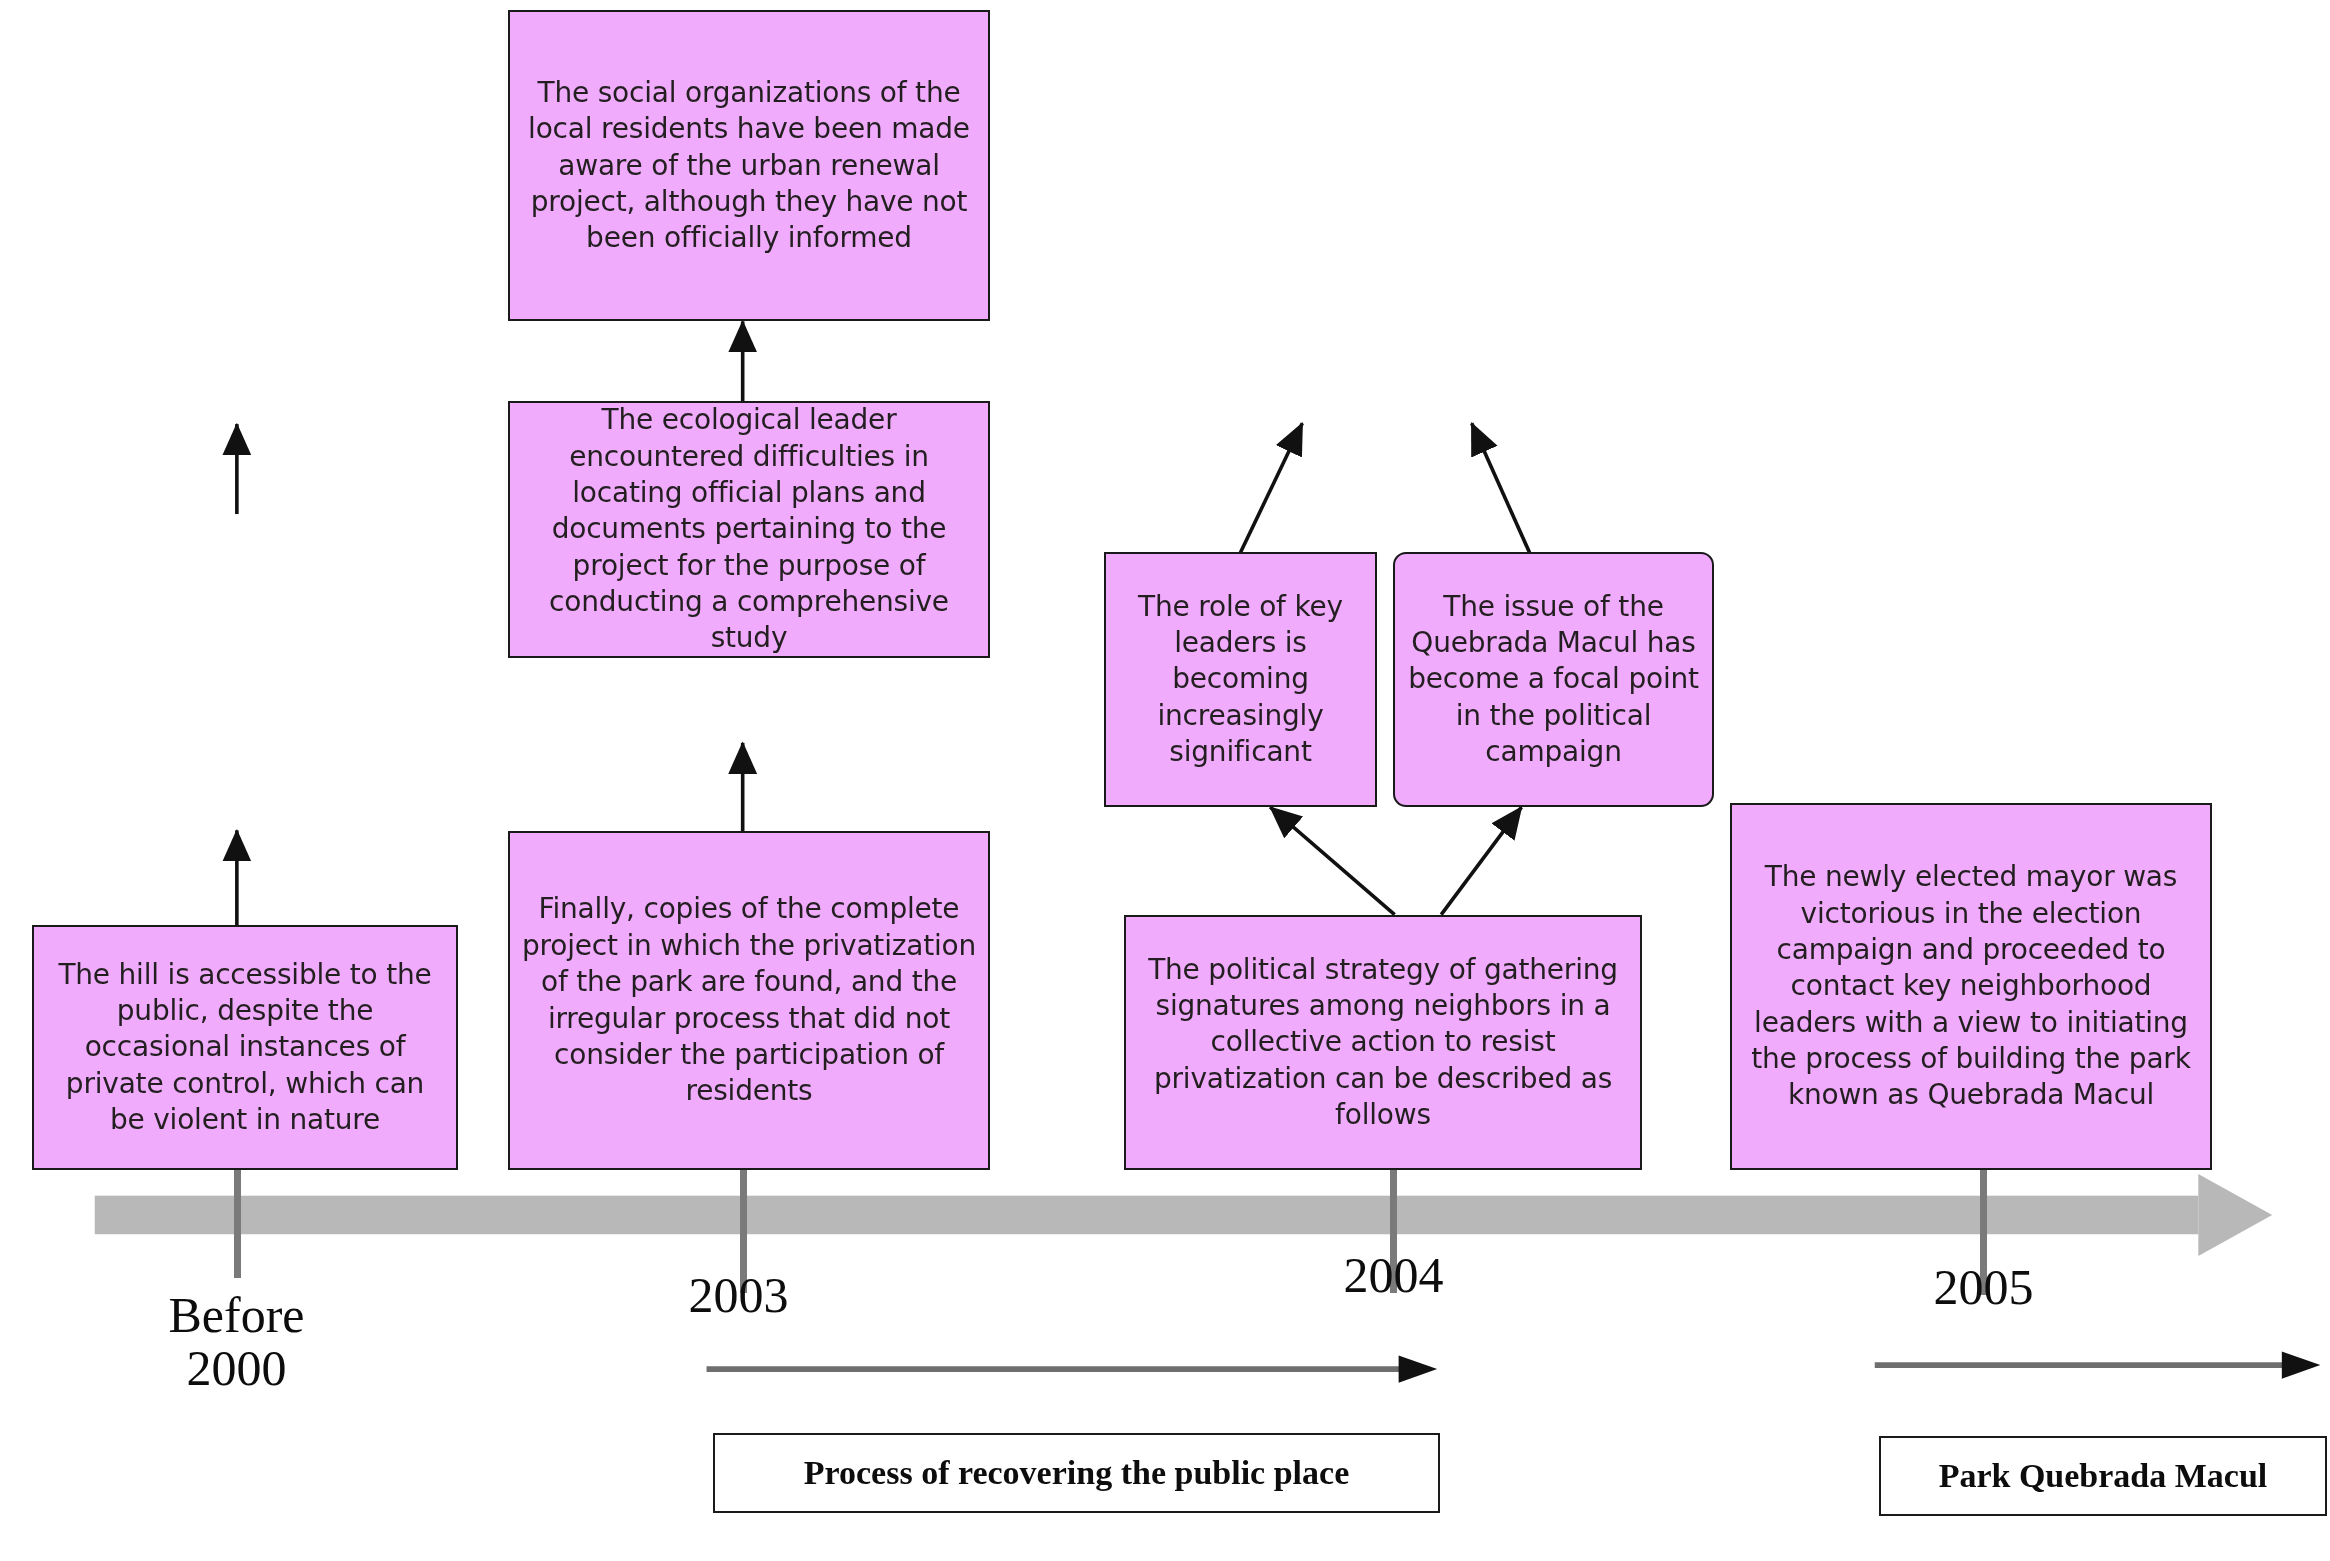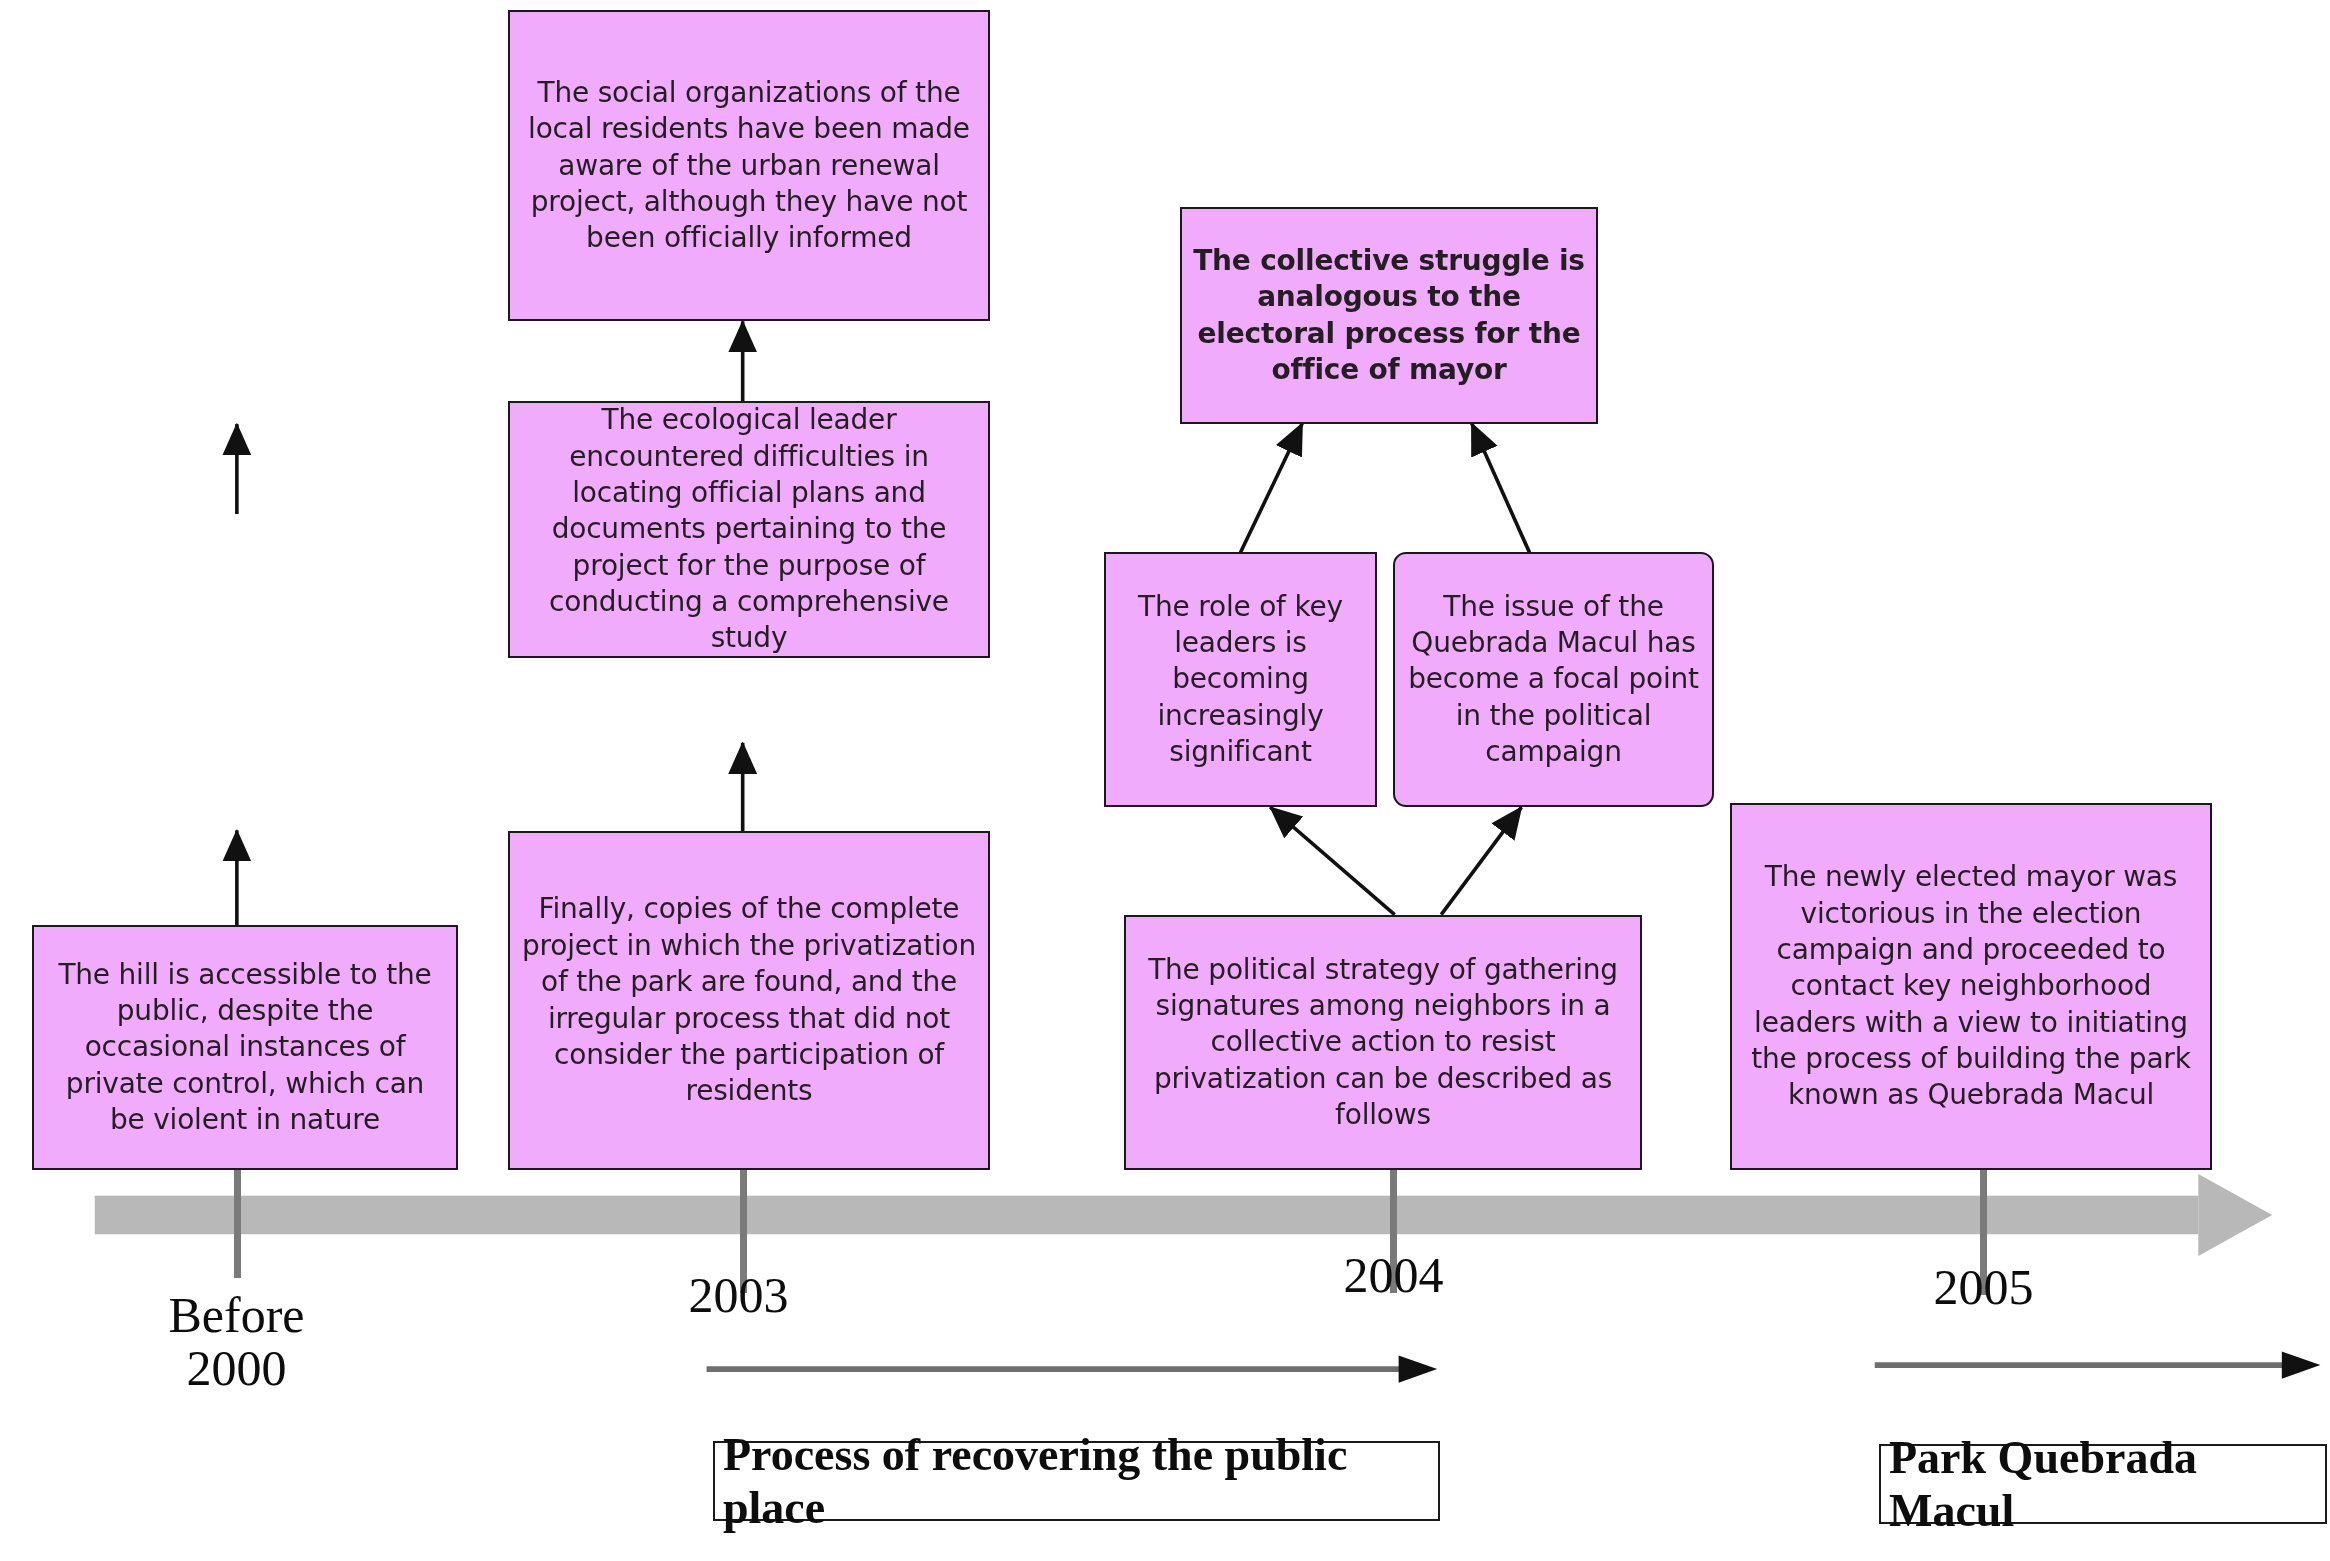--- a/index.html
+++ b/index.html
@@ -63,25 +63,24 @@
   .caption-box {
     position: absolute;
     box-sizing: border-box;
     border: 2.4px solid #1a1a1a;
     background: #ffffff;
     display: flex;
     align-items: center;
     justify-content: center;
     font-family: "Liberation Serif", "DejaVu Serif", serif;
     font-weight: bold;
-    font-size: 46px;
+    font-size: 34px;
     color: #0d0d0d;
     z-index: 6;
     padding: 7px 8px;
-    margin-top: 8px;
   }
 </style>
 </head>
 <body>
 
 <div id="canvas">
 
   <svg id="wires" viewBox="0 0 2902 1945" width="2330" height="1562">
     <defs>
       <marker id="ah" markerWidth="11" markerHeight="11" refX="8.6" refY="4" orient="auto" markerUnits="strokeWidth">
@@ -136,23 +135,20 @@
   </div>
 
   <div class="node" style="left:508px; top:401px; width:482px; height:257px;">
     <span>The ecological leader encountered  difficulties in locating official plans and documents  pertaining to the project for the  purpose of conducting a comprehensive study</span>
   </div>
 
   <div class="node" style="left:508px; top:831px; width:482px; height:339px;">
     <span>Finally, copies of the complete project in which the privatization of the park are found, and the irregular process that did not consider the participation of residents</span>
   </div>
 
-  <div class="node bold" style="left:1180px; top:207px; width:418px; height:217px;">
-    <span>The collective  struggle is analogous  to the electoral process for the office  of mayor</span>
-  </div>
 
   <div class="node" style="left:1104px; top:552px; width:273px; height:255px;">
     <span>The role of key leaders is becoming increasingly significant</span>
   </div>
 
   <div class="node" style="left:1393px; top:552px; width:321px; height:255px;border-radius:13px;">
     <span>The issue of the Quebrada Macul has become a focal point in the political campaign</span>
   </div>
 
   <div class="node" style="left:1124px; top:915px; width:518px; height:255px;">

